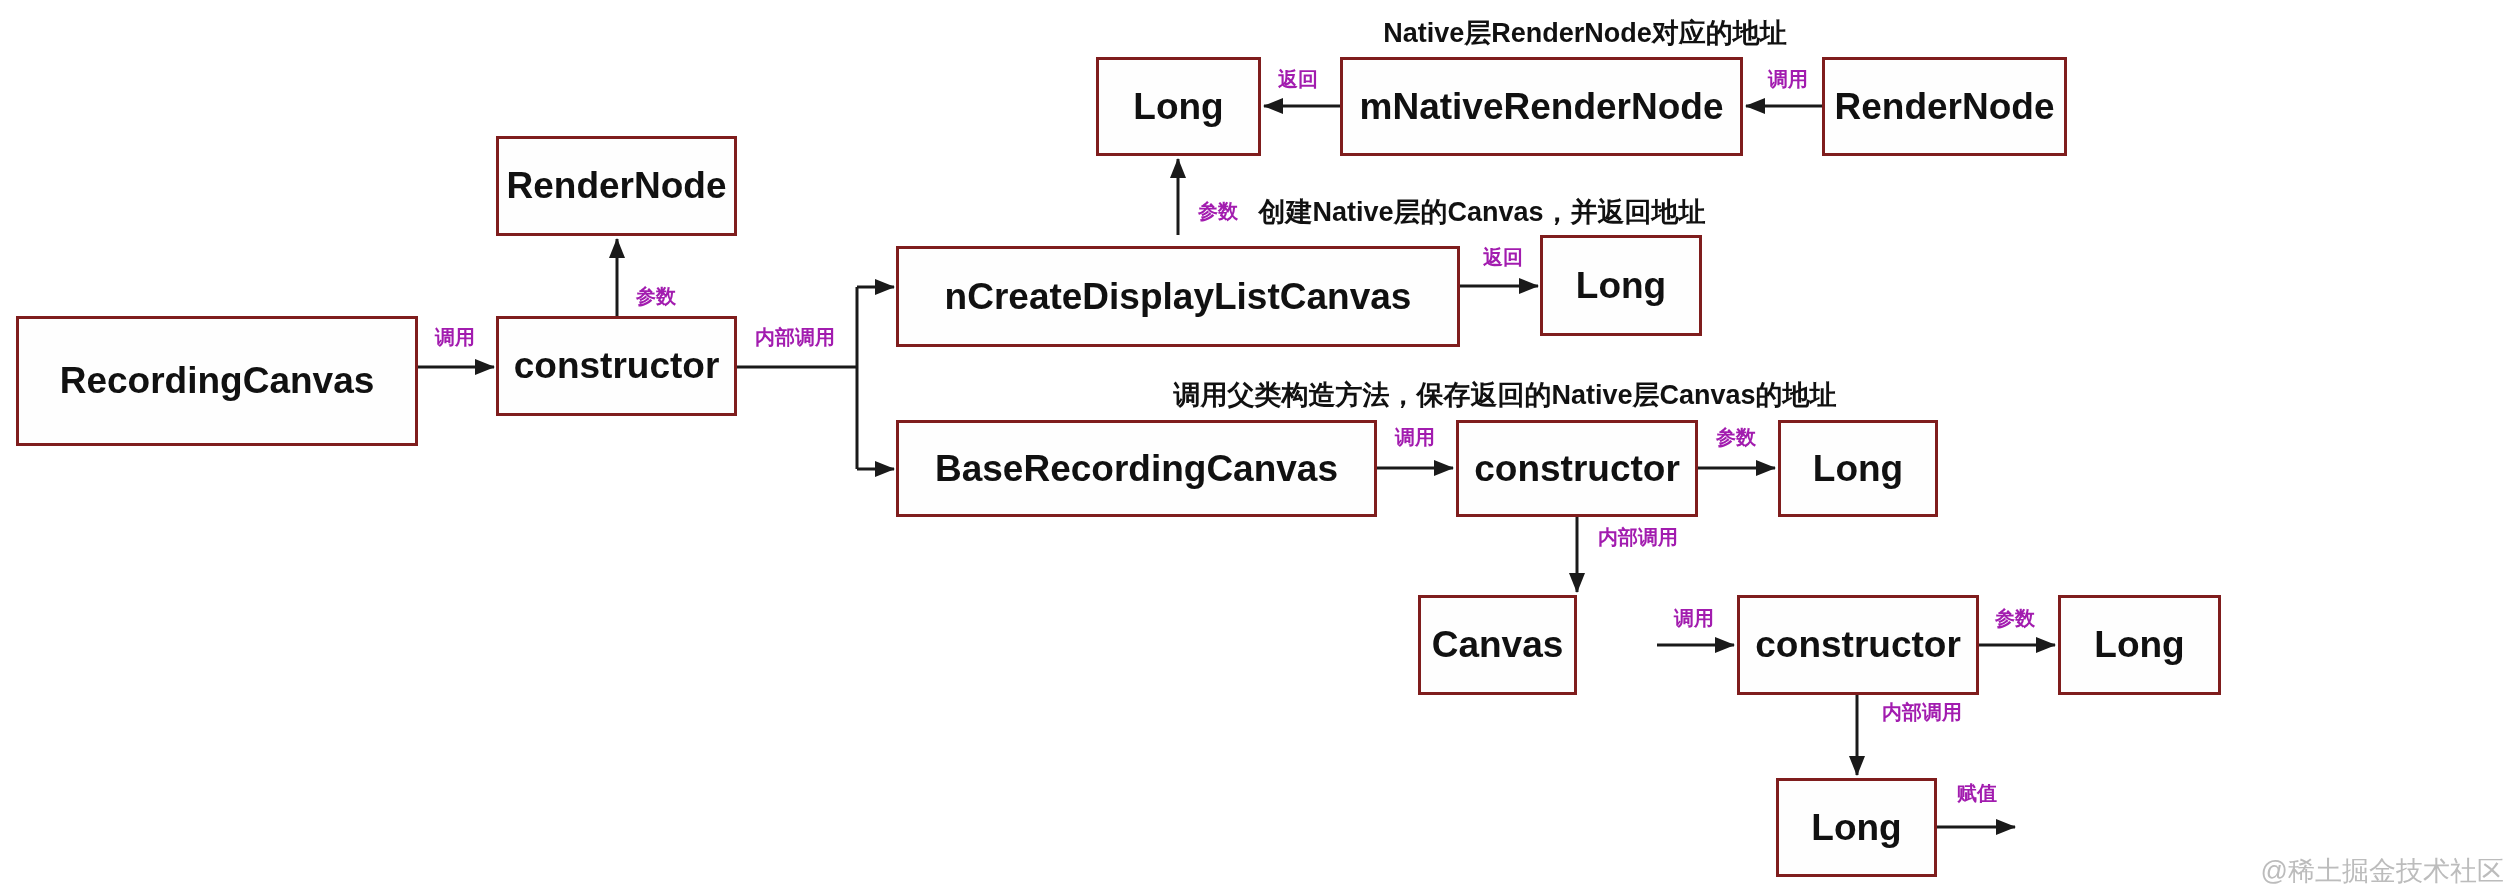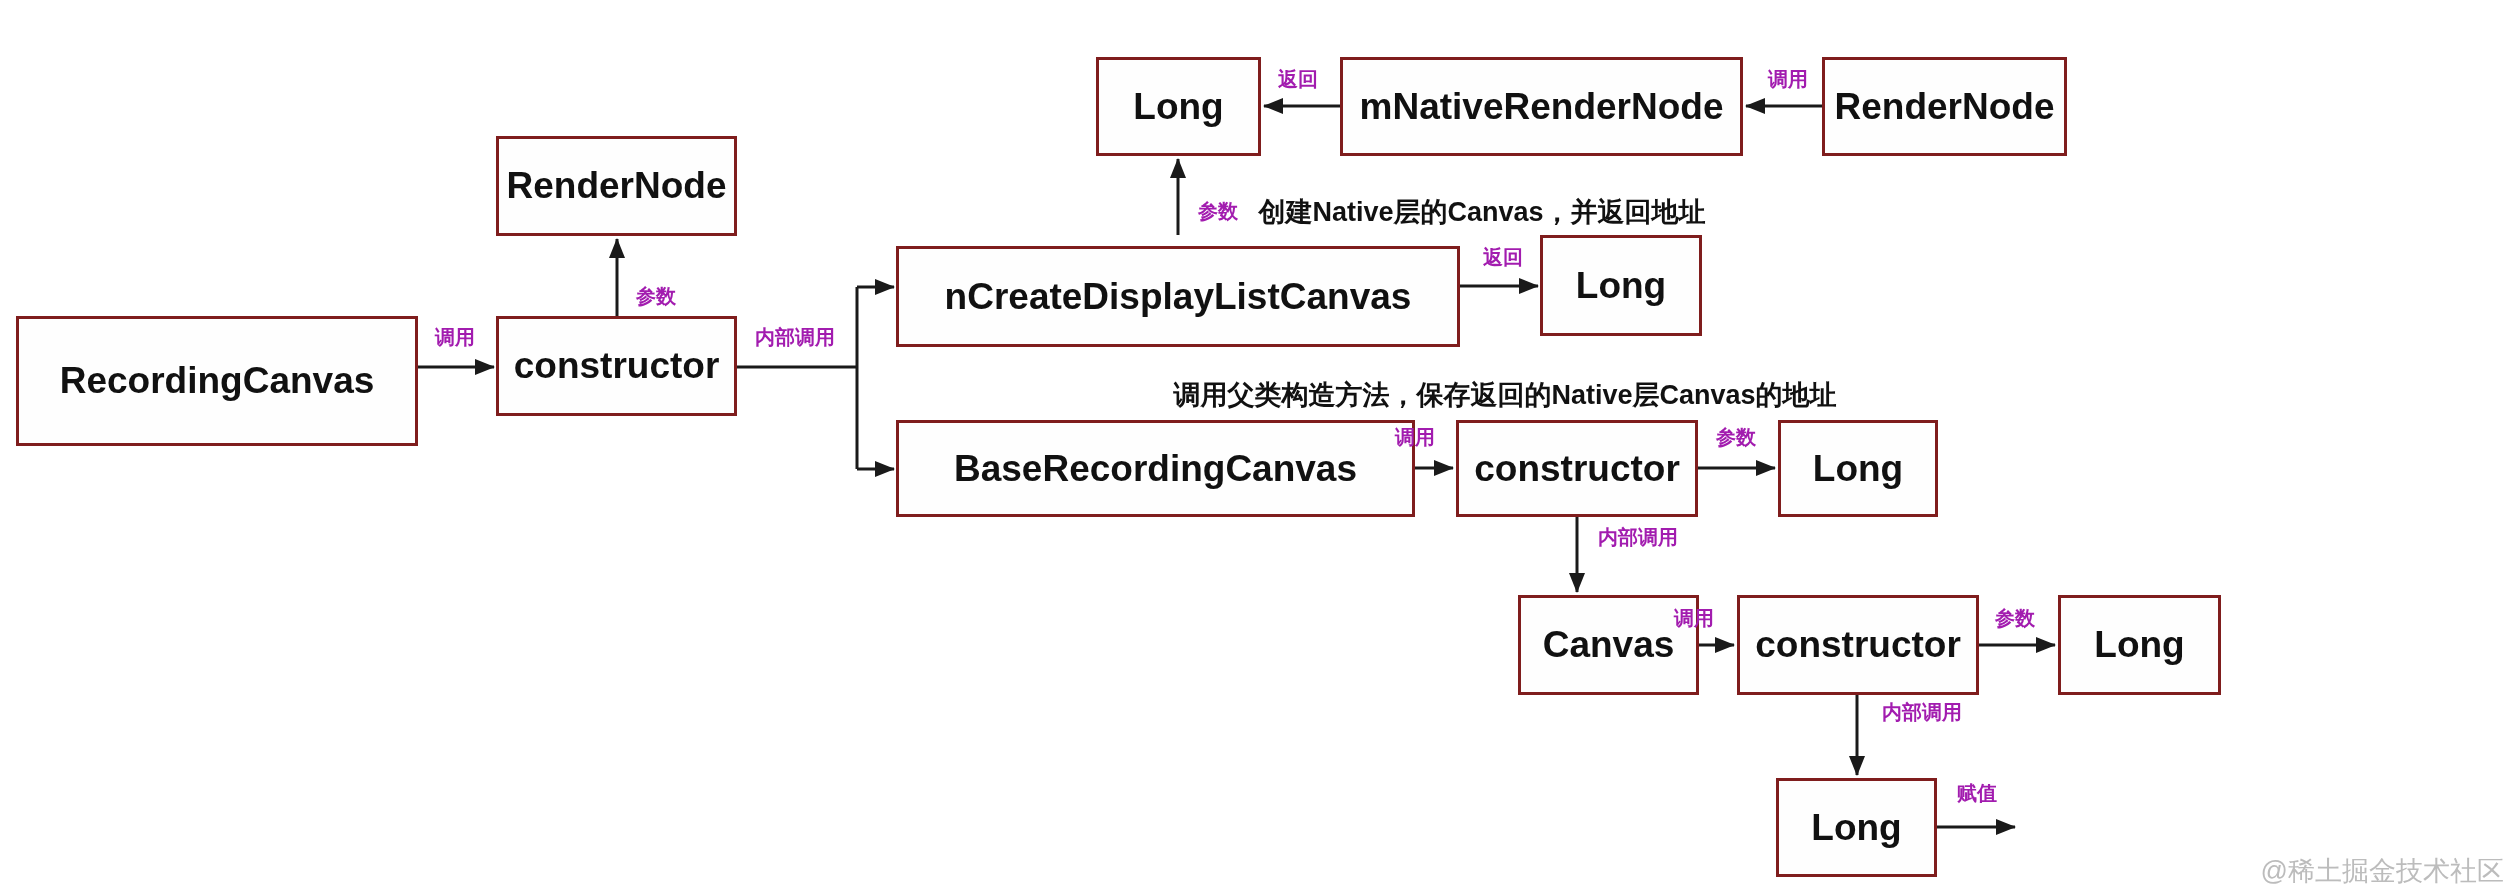--- a/index.html
+++ b/index.html
@@ -107,41 +107,42 @@
   </svg>
 
   <div class="node" style="left:16px; top:316px; width:402px; height:130px;">RecordingCanvas</div>
   <div class="node" style="left:496px; top:316px; width:241px; height:100px;">constructor</div>
   <div class="node" style="left:496px; top:136px; width:241px; height:100px;">RenderNode</div>
   <div class="node" style="left:896px; top:235px; width:564px; height:101px;margin-top:11px;">nCreateDisplayListCanvas</div>
   <div class="node" style="left:1540px; top:235px; width:162px; height:101px;">Long</div>
   <div class="node" style="left:1096px; top:57px; width:165px; height:99px;">Long</div>
   <div class="node" style="left:1340px; top:57px; width:403px; height:99px;">mNativeRenderNode</div>
   <div class="node" style="left:1822px; top:57px; width:245px; height:99px;">RenderNode</div>
-  <div class="node" style="left:896px; top:420px; width:519px; height:97px;">BaseRecordingCanvas</div>
+  <div class="node" style="left:896px; top:420px; width:481px; height:97px;">BaseRecordingCanvas</div>
   <div class="node" style="left:1456px; top:420px; width:242px; height:97px;">constructor</div>
   <div class="node" style="left:1778px; top:420px; width:160px; height:97px;">Long</div>
-  <div class="node" style="left:1518px; top:595px; width:181px; height:100px;">Canvas</div>
+  <div class="node" style="left:1418px; top:595px; width:159px; height:100px;">Canvas</div>
   <div class="node" style="left:1737px; top:595px; width:242px; height:100px;">constructor</div>
   <div class="node" style="left:2058px; top:595px; width:163px; height:100px;">Long</div>
   <div class="node" style="left:1776px; top:778px; width:161px; height:99px;">Long</div>
 
   <div class="edge-label" style="left:455px; top:337px;">调用</div>
   <div class="edge-label" style="left:656px; top:296px;">参数</div>
   <div class="edge-label" style="left:795px; top:337px;">内部调用</div>
   <div class="edge-label" style="left:1218px; top:211px;">参数</div>
   <div class="edge-label" style="left:1503px; top:257px;">返回</div>
   <div class="edge-label" style="left:1298px; top:79px;">返回</div>
   <div class="edge-label" style="left:1788px; top:79px;">调用</div>
   <div class="edge-label" style="left:1415px; top:437px;">调用</div>
   <div class="edge-label" style="left:1736px; top:437px;">参数</div>
   <div class="edge-label" style="left:1638px; top:537px;">内部调用</div>
   <div class="edge-label" style="left:1694px; top:618px;">调用</div>
   <div class="edge-label" style="left:2015px; top:618px;">参数</div>
   <div class="edge-label" style="left:1922px; top:712px;">内部调用</div>
   <div class="edge-label" style="left:1977px; top:793px;">赋值</div>
 
+  <div class="annotation" style="left:1585px; top:33px;">Native层RenderNode对应的地址</div>
   <div class="annotation" style="left:1482px; top:212px;">创建Native层的Canvas，并返回地址</div>
   <div class="annotation" style="left:1505px; top:395px;">调用父类构造方法，保存返回的Native层Canvas的地址</div>
 
   <div class="watermark" style="left:2504px; top:871px;">@稀土掘金技术社区</div>
 
 </div>
 
 </body></html>

